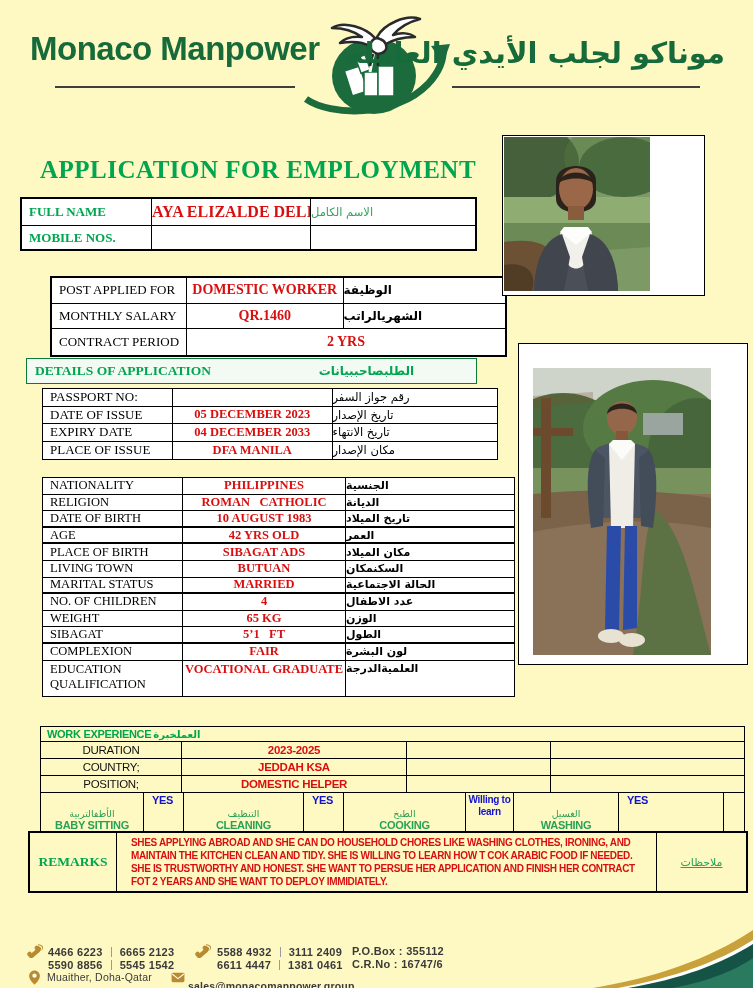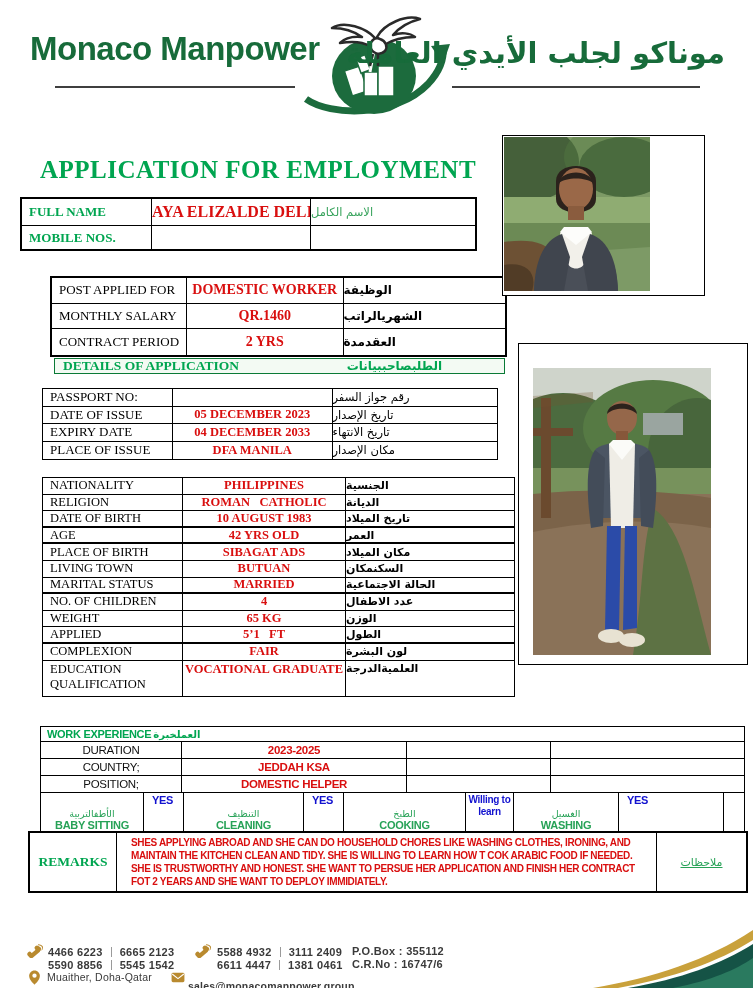--- a/index.html
+++ b/index.html
@@ -1,17 +1,17 @@
 <!DOCTYPE html>
 <html><head>
 <meta charset="utf-8">
 <style>
   * { margin:0; padding:0; box-sizing:border-box; }
   body { background:#888; font-family:"Liberation Serif", serif; }
-  .page { position:relative; width:753px; height:988px; background:#ffffff; margin:0 auto; overflow:hidden; }
+  .page { position:relative; width:753px; height:988px; background:#fef9c3; margin:0 auto; overflow:hidden; }
 
   
   .brand-en { position:absolute; left:30px; top:30px; font-family:"Liberation Sans",sans-serif;
               font-weight:700; font-size:33px; color:#176b3a; letter-spacing:-0.5px; }
   .brand-ar { position:absolute; right:28px; top:36px; font-weight:700; font-size:29px;
               color:#176b3a; direction:rtl; font-family:"DejaVu Sans",sans-serif; }
   .hr-left  { position:absolute; left:55px;  top:86px; width:240px; height:2px; background:#3f3f3f; }
   .hr-right { position:absolute; left:452px; top:86px; width:248px; height:2px; background:#3f3f3f; }
   .logo { position:absolute; left:300px; top:6px; }
 
@@ -41,21 +41,21 @@
   .t-name .arc { color:#37a35c; }
 
   .t-post { left:36px; top:276px; width:457px;margin-left:14px; }
   .t-post .tr { height:25.5px; }
   .t-post .td:nth-child(1){ width:135px; }
   .t-post .td:nth-child(2){ width:234px; }
   .t-post .td:nth-child(3){ flex:1; }
   .t-post .val { font-size:14px; }
   .t-post .arc { font-weight:700; font-size:12px; }
 
-  .details-band { position:absolute; left:54px; top:358px; width:451px; height:16px;
+  .details-band { position:absolute; left:26px; top:358px; width:451px; height:26px;
                   border:1.5px solid #0a7a36; background:#f3faf3; display:flex; align-items:center;
                   justify-content:space-between; padding:0 62px 0 8px; }
   .details-band .en { color:#00a550; font-weight:700; font-size:13.5px; }
   .details-band .ar { color:#00a550; font-weight:700; font-size:12px; direction:rtl;
                       font-family:"DejaVu Sans",sans-serif; }
 
   .t-pass { left:42px; top:388px; width:456px; border-width:1.5px; }
   .t-pass .tr { height:17.5px; border-bottom-width:1.2px; }
   .t-pass .td { border-right-width:1.2px; }
   .t-pass .td:nth-child(1){ width:130px; }
@@ -193,21 +193,20 @@
       <div class="td arc">الوظيفة</div>
     </div>
     <div class="tr">
       <div class="td lab">MONTHLY SALARY</div>
       <div class="td val">QR.1460</div>
       <div class="td arc">الشهريالراتب</div>
     </div>
     <div class="tr">
       <div class="td lab">CONTRACT PERIOD</div>
       <div class="td val">2 YRS</div>
-      <div class="td arc">العقدمدة</div>
     </div>
   </div>
 
   <div class="details-band">
     <span class="en">DETAILS OF APPLICATION</span>
     <span class="ar">الطلبصاحببيانات</span>
   </div>
 
   <div class="tbl t-pass">
     <div class="tr">
@@ -272,21 +271,21 @@
       <div class="td lab">NO. OF CHILDREN</div>
       <div class="td val">4</div>
       <div class="td arc">عدد الاطفال</div>
     </div>
     <div class="tr">
       <div class="td lab">WEIGHT</div>
       <div class="td val">65 KG</div>
       <div class="td arc">الوزن</div>
     </div>
     <div class="tr thick">
-      <div class="td lab">APPLIED</div>
+      <div class="td lab">SIBAGAT</div>
       <div class="td val">5’1   FT</div>
       <div class="td arc">الطول</div>
     </div>
     <div class="tr">
       <div class="td lab">COMPLEXION</div>
       <div class="td val">FAIR</div>
       <div class="td arc">لون البشرة</div>
     </div>
     <div class="tr tall">
       <div class="td lab">EDUCATION QUALIFICATION</div>

